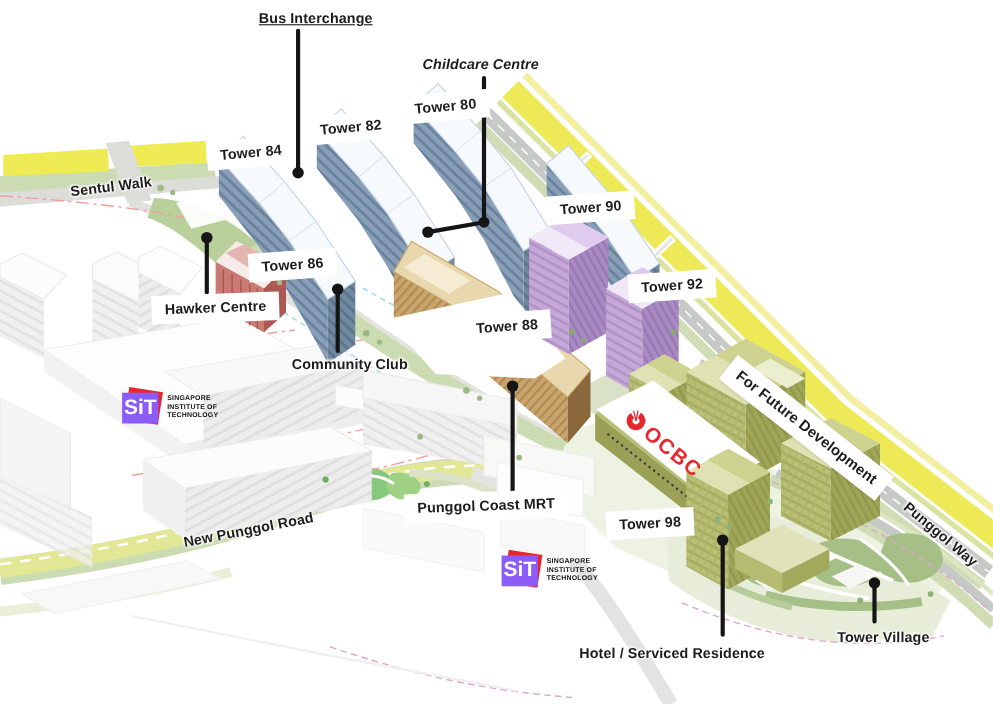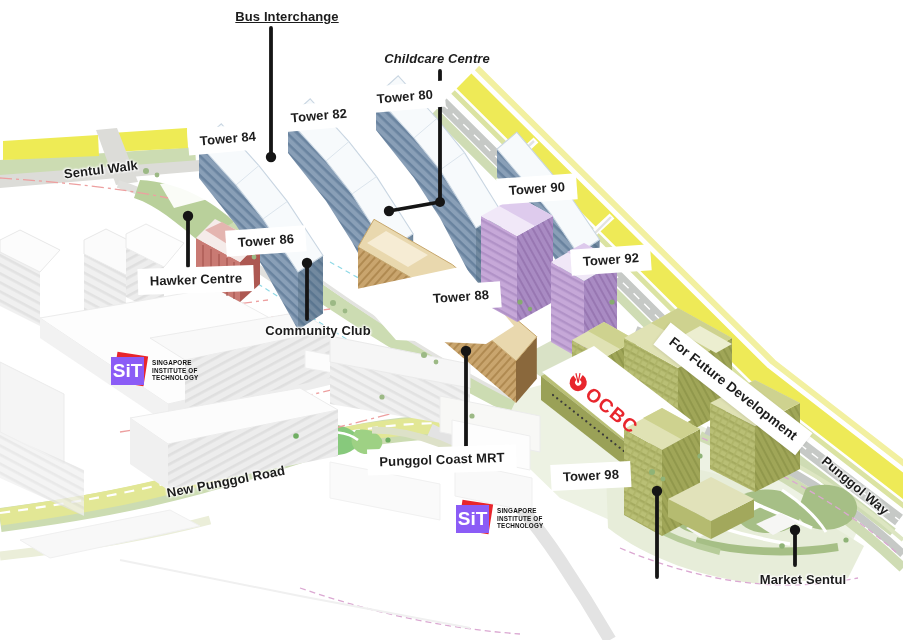--- a/index.html
+++ b/index.html
@@ -347,21 +347,22 @@
     <line x1="657" y1="491" x2="657" y2="577"></line>
     <circle cx="657" cy="491" r="5.2" stroke="none"></circle>
     <line x1="795" y1="530" x2="795" y2="565"></line>
     <circle cx="795" cy="530" r="5.2" stroke="none"></circle>
   </g>
 </svg>
 
   <div class="label label-plain" style="left:287px;top:17px;transform:translate(-50%,-50%);text-decoration:underline;">Bus Interchange</div>
   <div class="label label-plain" style="left:437px;top:59px;transform:translate(-50%,-50%);font-style:italic;">Childcare Centre</div>
   <div class="label label-plain" style="left:318px;top:331px;transform:translate(-50%,-50%);text-align:center;">Community Club</div>
-  <div class="label label-plain" style="left:803px;top:580px;transform:translate(-50%,-50%);">Market Sentul</div>
+  <div class="label label-plain" style="left:611px;top:594px;transform:translate(-50%,-50%);">Hotel / Serviced Residence</div>
+  <div class="label label-plain" style="left:803px;top:580px;transform:translate(-50%,-50%);">Tower Village</div>
 
   <div class="label label-box" style="left:228px;top:139px;transform:translate(-50%,-50%) rotate(-5deg);">Tower 84</div>
   <div class="label label-box" style="left:319px;top:116px;transform:translate(-50%,-50%) rotate(-5deg);">Tower 82</div>
   <div class="label label-box" style="left:405px;top:97px;transform:translate(-50%,-50%) rotate(-5deg);">Tower 80</div>
   <div class="label label-box" style="left:266px;top:241px;transform:translate(-50%,-50%) rotate(-4deg);">Tower 86</div>
   <div class="label label-box" style="left:461px;top:297px;transform:translate(-50%,-50%) rotate(-4deg);">Tower 88</div>
   <div class="label label-box" style="left:537px;top:189px;transform:translate(-50%,-50%) rotate(-4deg);">Tower 90</div>
   <div class="label label-box" style="left:611px;top:260px;transform:translate(-50%,-50%) rotate(-4deg);">Tower 92</div>
   <div class="label label-box" style="left:591px;top:476px;transform:translate(-50%,-50%) rotate(-3deg);">Tower 98</div>
   <div class="label label-box" style="left:196px;top:280px;transform:translate(-50%,-50%) rotate(-2deg);">Hawker Centre</div>

